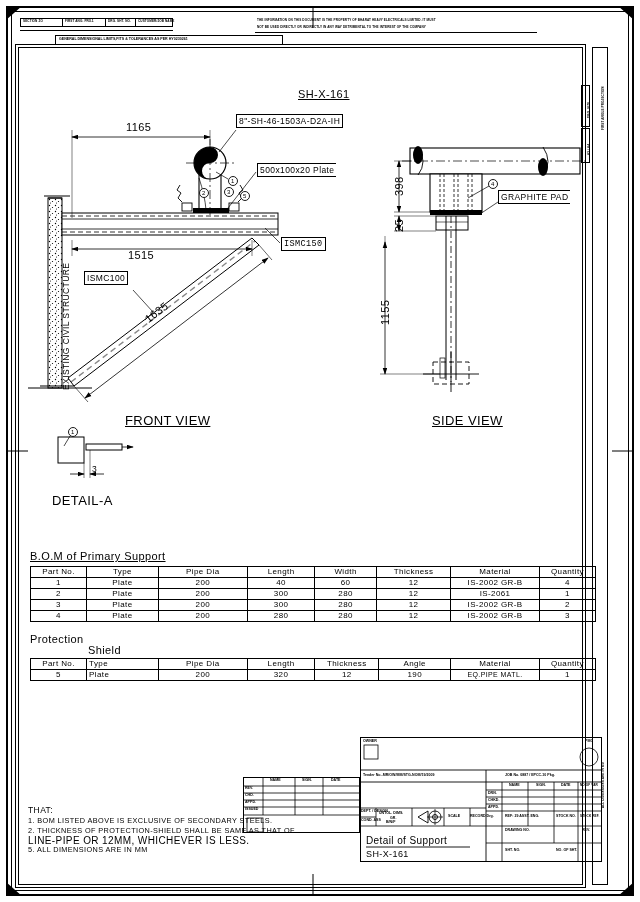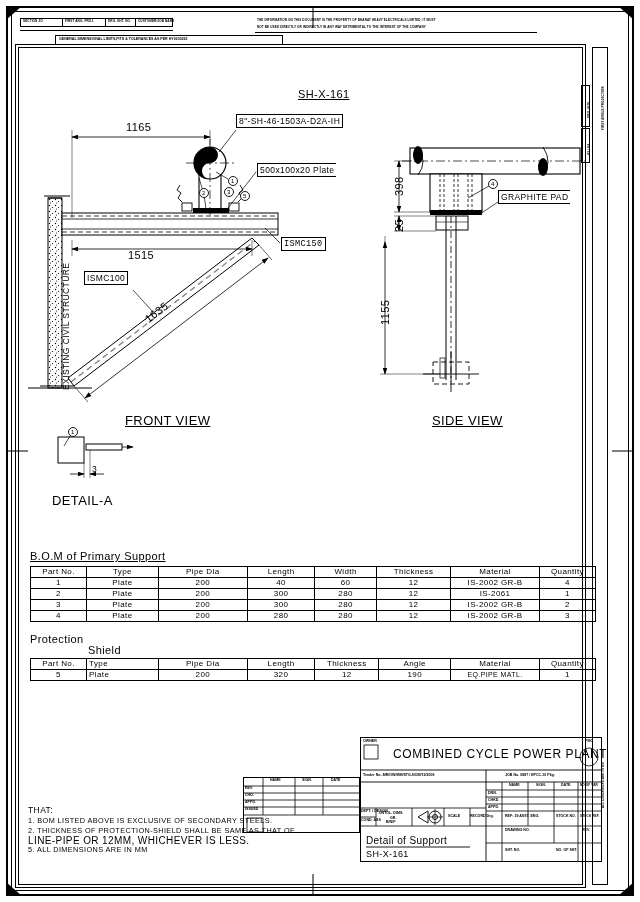--- a/index.html
+++ b/index.html
@@ -383,21 +383,20 @@
     <circle cx="435" cy="817" r="6" fill="none" stroke="#000" stroke-width="0.9"></circle>
     <circle cx="435" cy="817" r="2.5" fill="none" stroke="#000" stroke-width="0.9"></circle>
     <line x1="427" y1="817" x2="443" y2="817" stroke="#000" stroke-width="0.7"></line>
     <line x1="435" y1="809" x2="435" y2="825" stroke="#000" stroke-width="0.7"></line>
 
     <line x1="366" y1="847" x2="470" y2="847" stroke="#000" stroke-width="0.9"></line>
   </svg>
 
   <div class="t micro2" style="left:363px;top:740px;">OWNER</div>
   <div class="t micro2" style="left:585px;top:740px;">PMC</div>
-  <div class="t cad" style="left:393px;top:748px;font-size:12px;letter-spacing:.6px;">COMBINED CYCLE POWER PLANT</div>
   <div class="t micro2" style="left:363px;top:774px;">Tender No.-MR/OW/MM/STG-NOM/19/2009</div>
   <div class="t micro2" style="left:505px;top:774px;">JOB No. 0887 / EPCC-10 Pkg.</div>
 
   <div class="t micro2" style="left:509px;top:784px;">NAME</div>
   <div class="t micro2" style="left:536px;top:784px;">SIGN.</div>
   <div class="t micro2" style="left:561px;top:784px;">DATE</div>
   <div class="t micro" style="left:580px;top:784px;">NO OF VAR</div>
   <div class="t micro2" style="left:488px;top:792px;">DRN.</div>
   <div class="t micro2" style="left:488px;top:799px;">CHKD.</div>
   <div class="t micro2" style="left:488px;top:806px;">APPD.</div>

